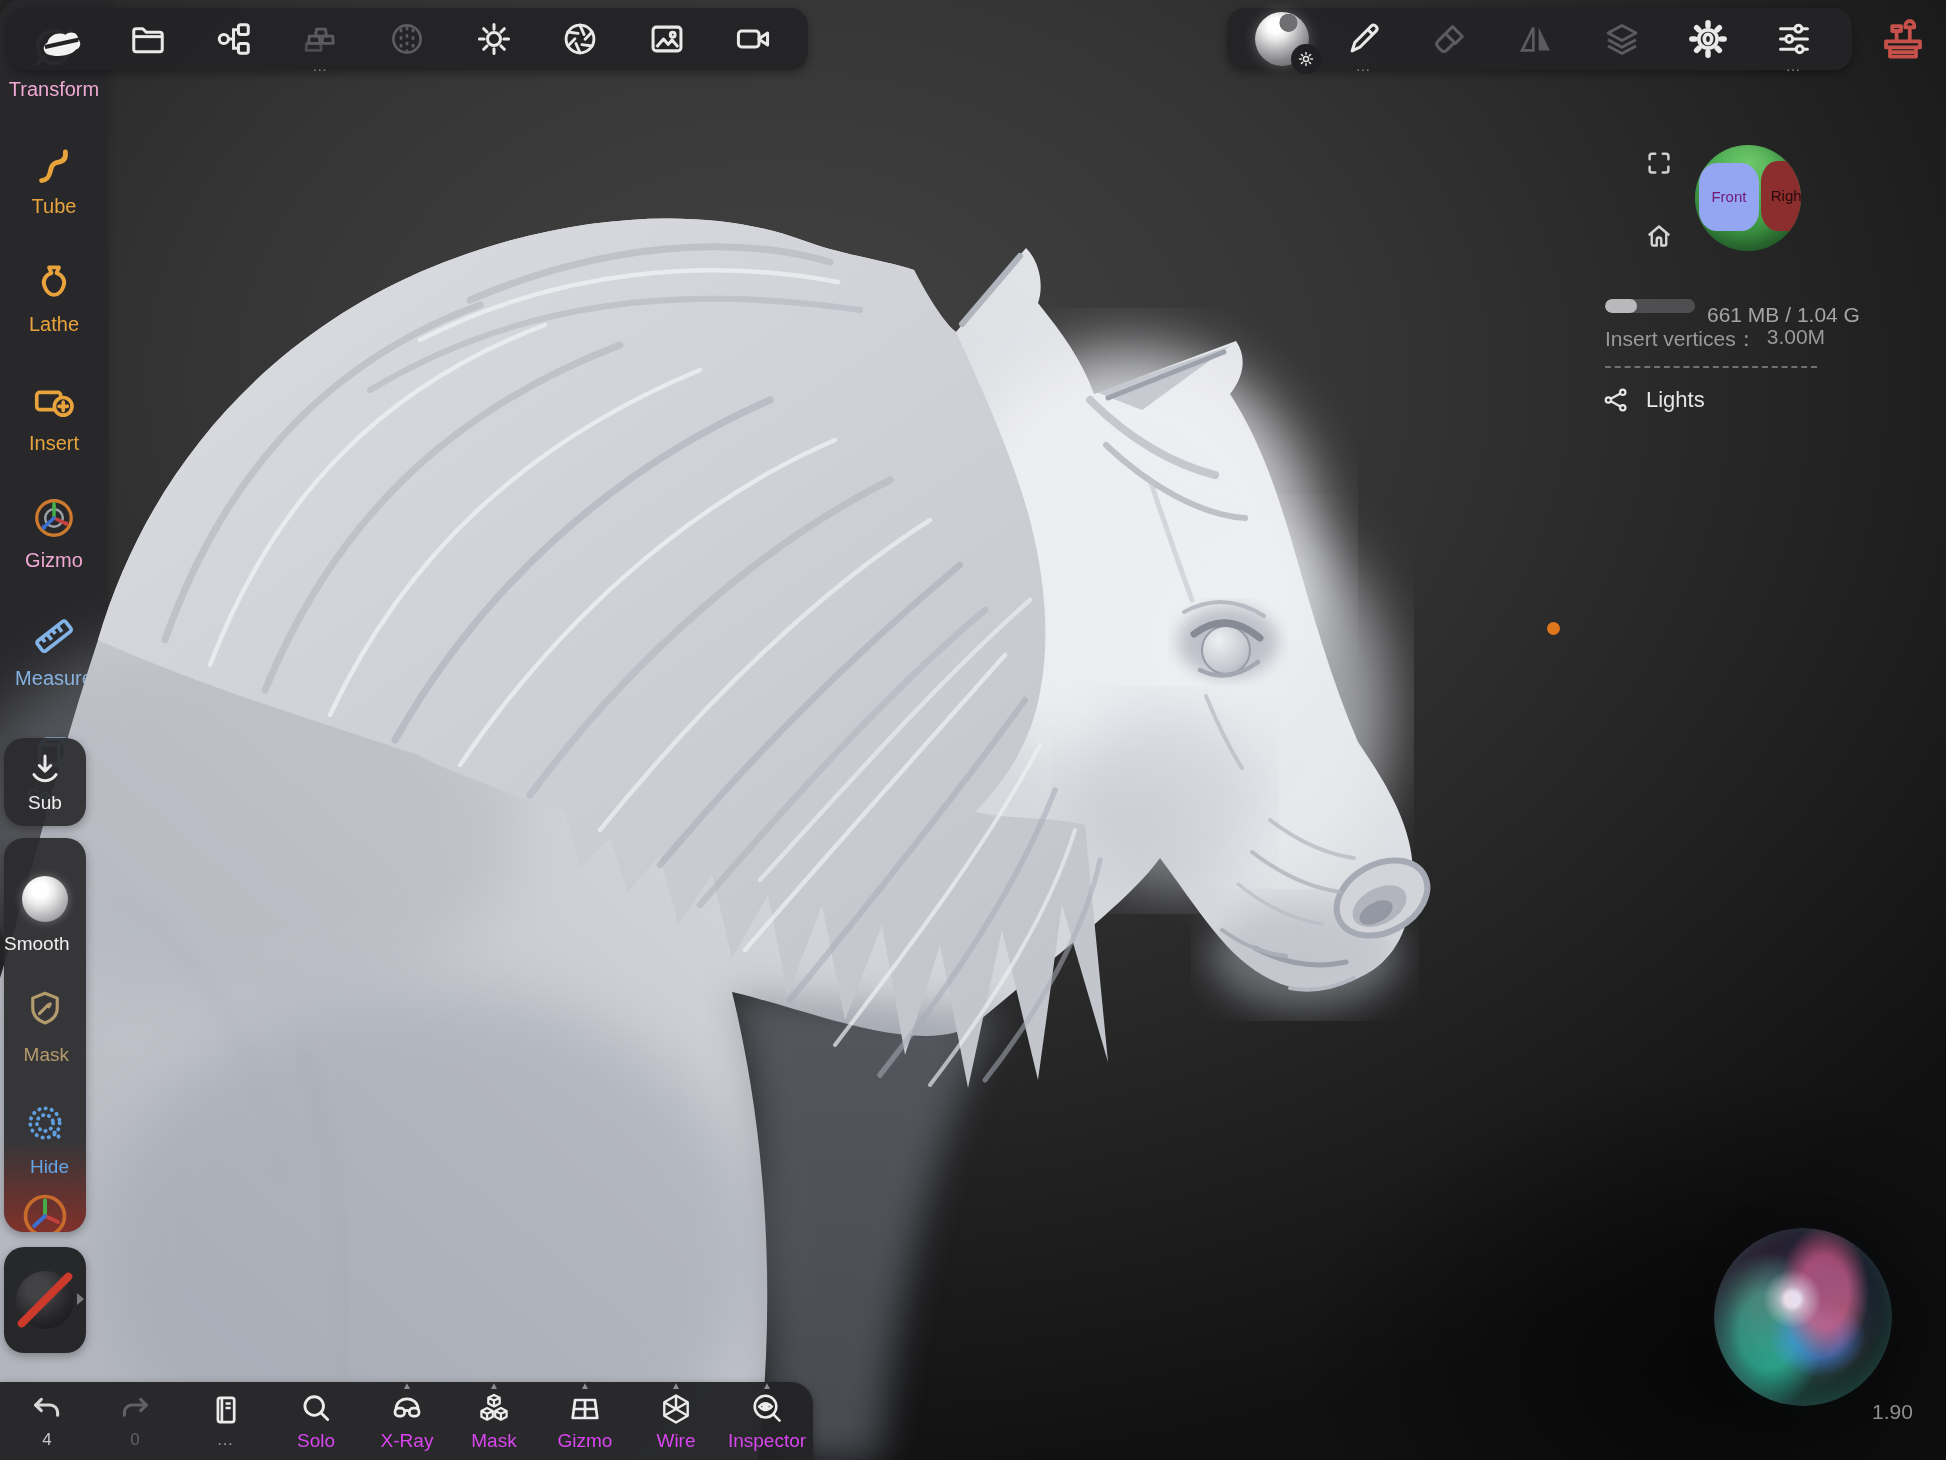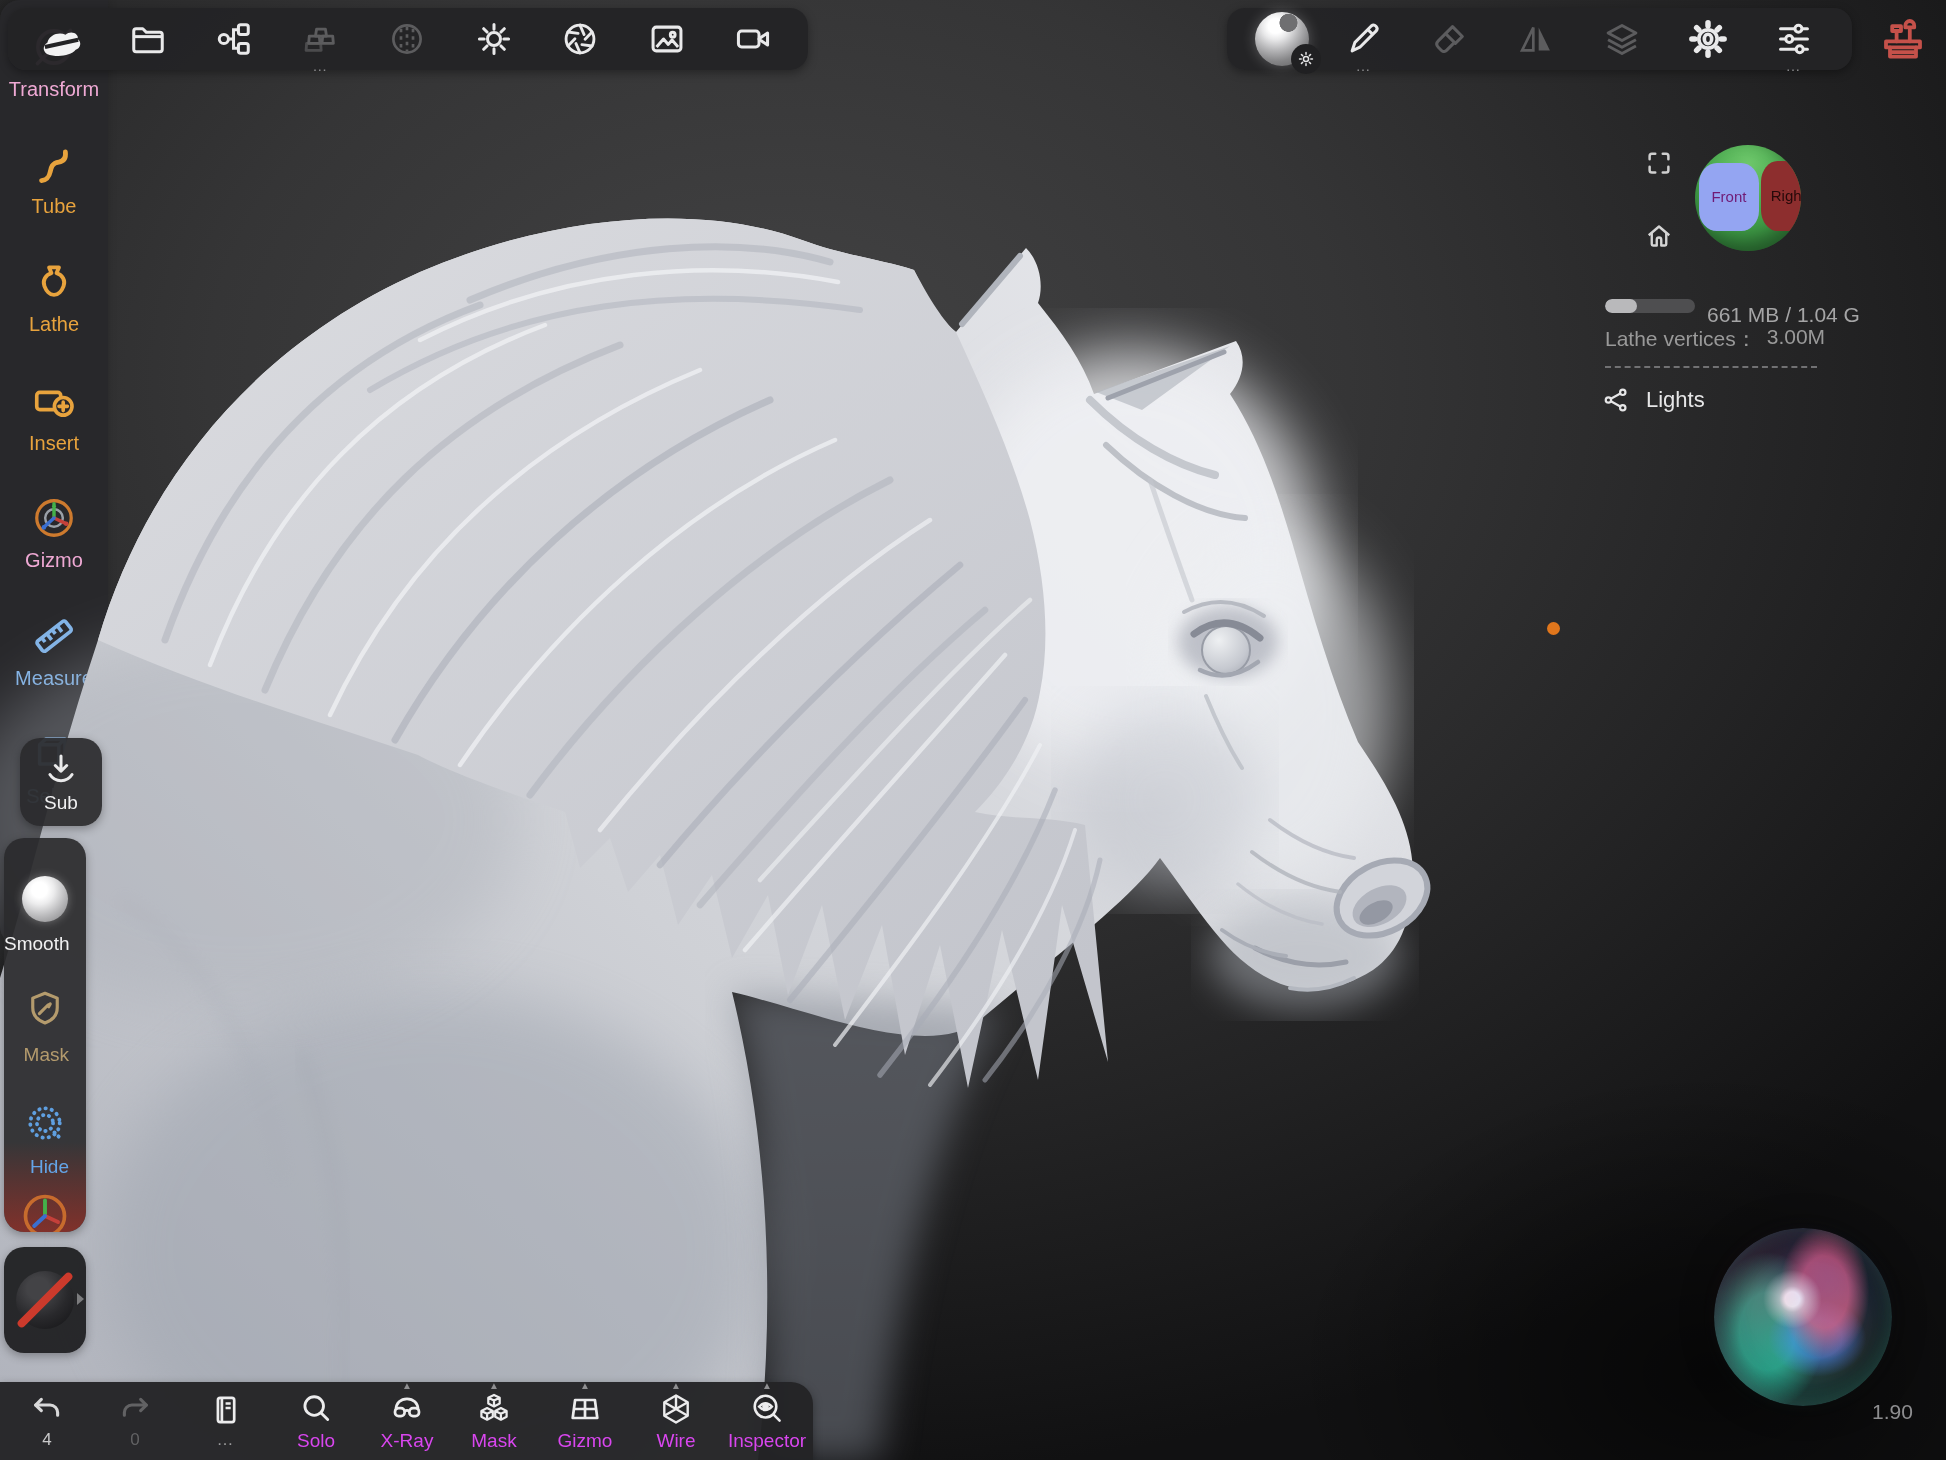--- a/index.html
+++ b/index.html
@@ -65,21 +65,21 @@
   .lpanel{position:absolute;left:4px;width:82px;background:rgba(42,42,45,.92);border-radius:20px;box-shadow:0 3px 10px rgba(0,0,0,.3);}
   #slider-panel{top:120px;height:590px;border-radius:22px;}
   .vslider{position:absolute;left:10px;width:62px;border-radius:16px;background:#39393c;overflow:hidden;}
   #slider-radius{top:12px;height:240px;display:flex;align-items:center;justify-content:center;color:#b5b5b7;}
   #slider-intensity{top:266px;height:206px;}
   #intensity-fill{position:absolute;left:0;right:0;bottom:0;height:150px;background:#c55f5f;border-radius:16px;}
   #bolt{position:absolute;left:50%;top:96px;transform:translateX(-50%);color:#f0dcdc;}
   #sym-icon{position:absolute;left:50%;top:505px;transform:translateX(-50%);}
   #sym-label{position:absolute;left:0;right:0;top:552px;text-align:center;font-size:19px;color:#8f8f91;}
   #sym-caret{position:absolute;right:0px;top:518px;}
-  #sub-panel{top:738px;height:88px;display:flex;flex-direction:column;align-items:center;justify-content:center;gap:4px;color:#e9e9ea;margin-left:16px;}
+  #sub-panel{top:738px;height:88px;display:flex;flex-direction:column;align-items:center;justify-content:center;gap:4px;color:#e9e9ea;}
   #sub-label{font-size:19px;color:#f0f0f1;}
   #tools-panel{top:838px;height:394px;overflow:hidden;}
   #tools-glow{position:absolute;left:0;right:0;bottom:0;height:90px;background:linear-gradient(to bottom, rgba(180,40,30,0), rgba(190,45,32,.55));border-radius:0 0 20px 20px;}
   .tool{position:absolute;left:0;right:0;display:flex;justify-content:center;}
   .tool-label{position:absolute;left:0;right:17px;text-align:right;font-size:19px;}
   #smooth-ball{width:46px;height:46px;border-radius:50%;
     background:radial-gradient(circle at 38% 30%, #ffffff 0 18%, #ececed 34%, #b9b9bb 62%, #79797b 100%);
     box-shadow:0 0 10px rgba(255,255,255,.3);}
   #partial-orb{position:absolute;left:50%;top:352px;transform:translateX(-50%);}
   #nobrush-panel{top:1247px;height:106px;background:rgba(32,32,34,.95);display:flex;align-items:center;justify-content:center;}
@@ -472,21 +472,21 @@
       <path d="M3.8 11.4L12 4.4l8.2 7"></path>
       <path d="M6.2 9.6v9a1 1 0 001 1h3V15a1.8 1.8 0 013.6 0v4.6h3a1 1 0 001-1v-9"></path>
     </svg>
   </div>
 
   <div class="abs" id="mem-bar">
     <div id="mem-fill"></div>
   </div>
   <div class="abs" id="mem-text">661 MB / 1.04 G</div>
   <div class="abs" id="vertices">
-    <span>Lathe vertices：</span>
+    <span>Insert vertices：</span>
     <span>3.00M</span>
   </div>
   <div class="abs" id="dashed-sep"></div>
   <div class="abs" id="lights-row">
     <svg width="28" height="28" viewBox="0 0 24 24" fill="none" stroke="currentColor" stroke-width="1.9">
       <circle cx="5.5" cy="12" r="2.3"></circle>
         <circle cx="17.8" cy="5.4" r="2.3"></circle>
         <circle cx="17.8" cy="18.6" r="2.3"></circle>
       <path d="M7.6 10.9l8.1-4.4M7.6 13.1l8.1 4.4"></path>
     </svg>

